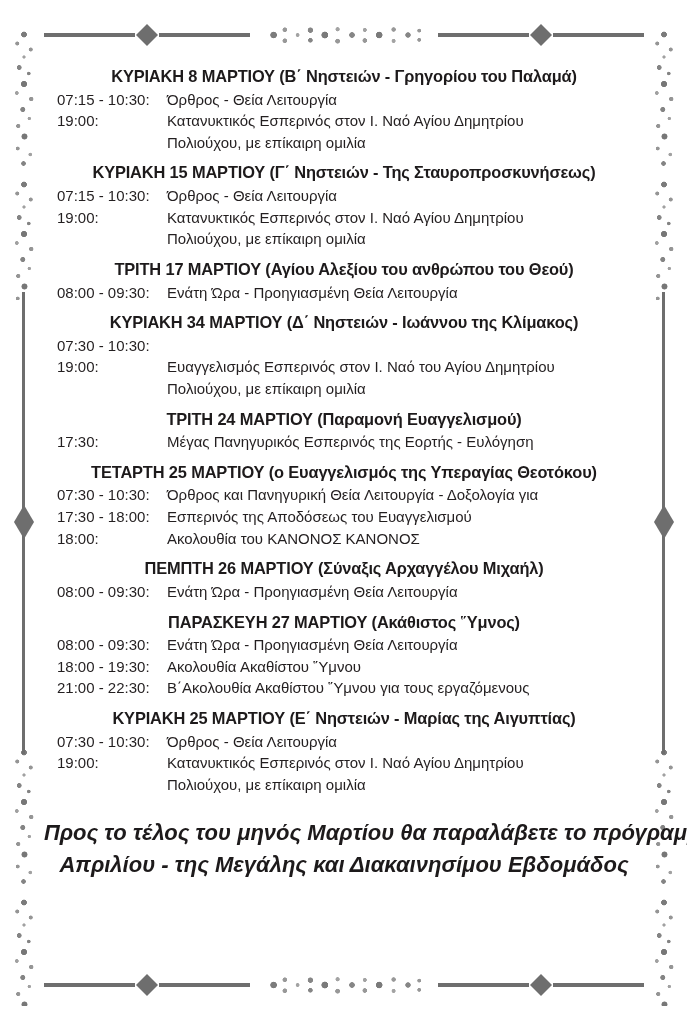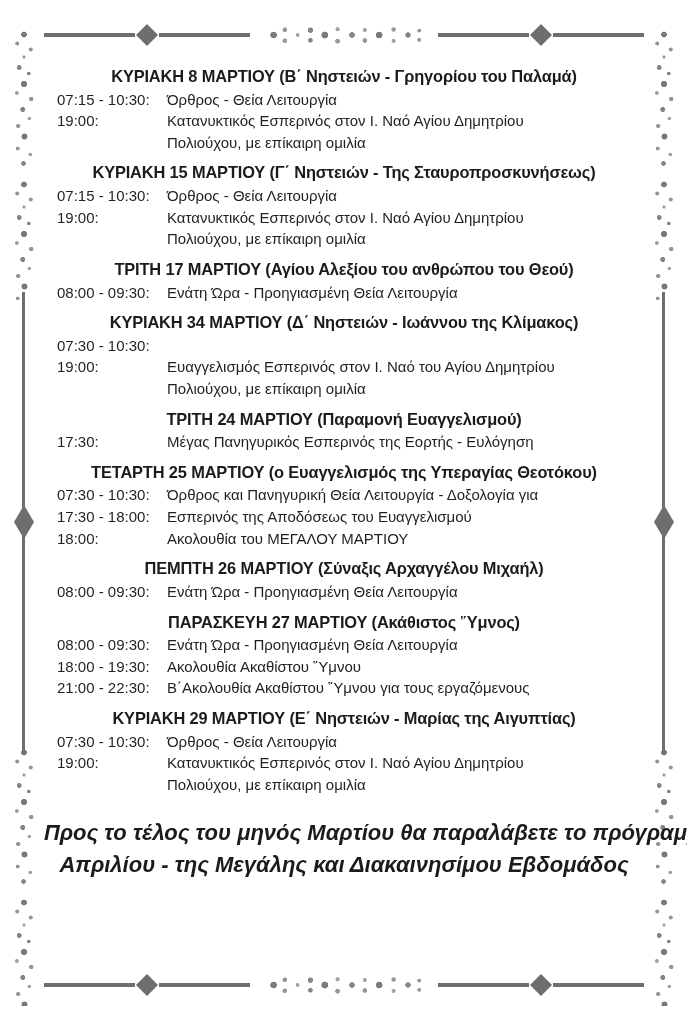--- a/index.html
+++ b/index.html
@@ -288,21 +288,21 @@
         </div>
         <div class="row">
           <div class="row-time">17:30 - 18:00:</div>
           <div class="row-desc">
             <span class="cont">Εσπερινός της Αποδόσεως του Ευαγγελισμού</span>
           </div>
         </div>
         <div class="row">
           <div class="row-time">18:00:</div>
           <div class="row-desc">
-            <span class="cont">Ακολουθία του ΜΕΓΑΛΟΥ ΜΑΡΤΙΟΥ</span>
+            <span class="cont">Ακολουθία του ΚΑΝΟΝΟΣ ΚΑΝΟΝΟΣ</span>
           </div>
         </div>
       </div>
       <div class="entry">
         <div class="entry-title">ΠΕΜΠΤΗ 26 ΜΑΡΤΙΟΥ (Σύναξις Αρχαγγέλου Μιχαήλ)</div>
         <div class="row">
           <div class="row-time">08:00 - 09:30:</div>
           <div class="row-desc">
             <span class="cont">Ενάτη Ώρα - Προηγιασμένη Θεία Λειτουργία</span>
           </div>
@@ -323,21 +323,21 @@
           </div>
         </div>
         <div class="row">
           <div class="row-time">21:00 - 22:30:</div>
           <div class="row-desc">
             <span class="cont">Β΄Ακολουθία Ακαθίστου Ὕμνου για τους εργαζόμενους</span>
           </div>
         </div>
       </div>
       <div class="entry">
-        <div class="entry-title">ΚΥΡΙΑΚΗ 29 ΜΑΡΤΙΟΥ (Ε΄ Νηστειών - Μαρίας της Αιγυπτίας)</div>
+        <div class="entry-title">ΚΥΡΙΑΚΗ 25 ΜΑΡΤΙΟΥ (Ε΄ Νηστειών - Μαρίας της Αιγυπτίας)</div>
         <div class="row">
           <div class="row-time">07:30 - 10:30:</div>
           <div class="row-desc">
             <span class="cont">Όρθρος - Θεία Λειτουργία</span>
           </div>
         </div>
         <div class="row">
           <div class="row-time">19:00:</div>
           <div class="row-desc">
             <span class="cont">Κατανυκτικός Εσπερινός στον Ι. Ναό Αγίου Δημητρίου</span>

